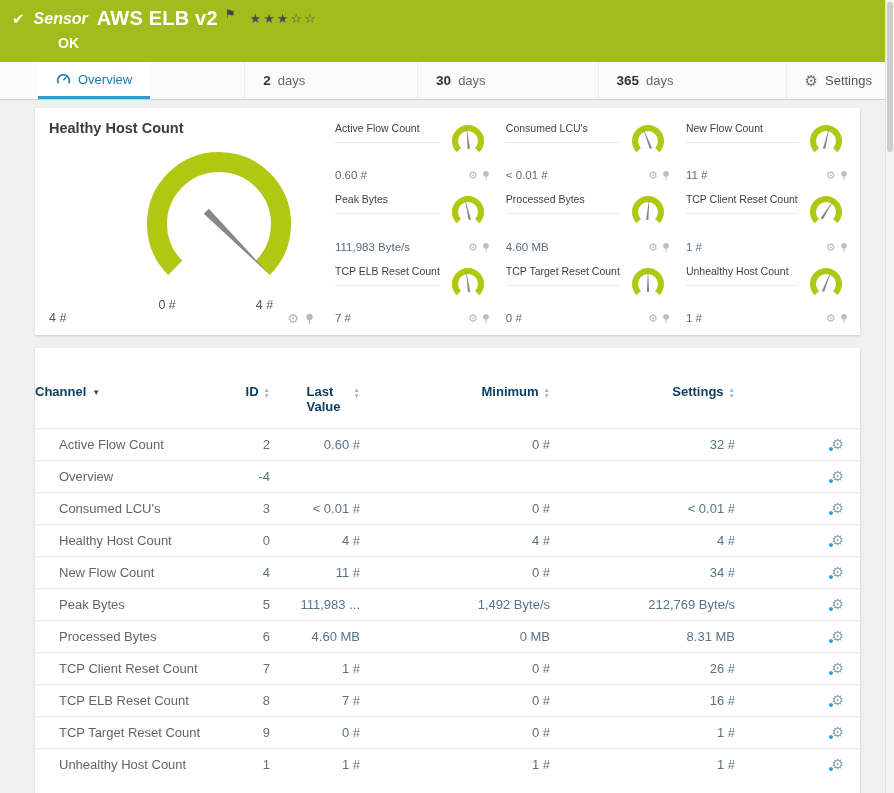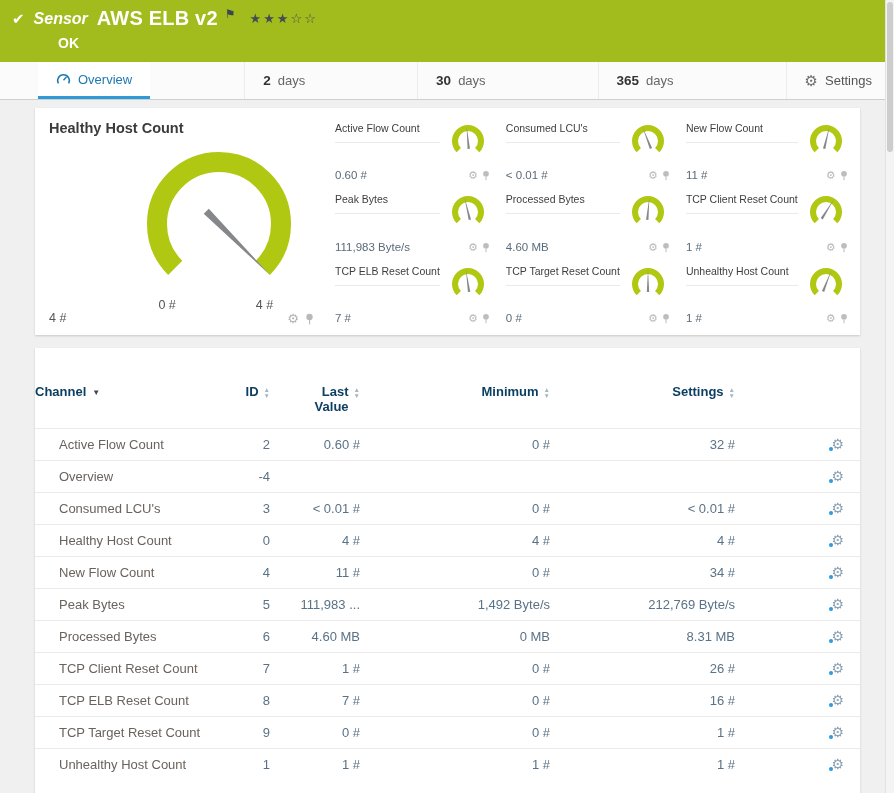--- a/index.html
+++ b/index.html
@@ -63,21 +63,21 @@
   .gear-sm { font-size:11px; color:#b8b8b8; line-height:11px; cursor:pointer; }
   .gear-md { font-size:13px; color:#b3b3b3; line-height:13px; cursor:pointer; }
 
   
   .table-panel { padding-top:32px; height:470px; box-sizing:content-box; }
   table { width:100%; border-collapse:collapse; font-size:13px; table-layout:fixed; }
   col.c1{width:180px} col.c2{width:55px} col.c3{width:90px} col.c4{width:190px} col.c5{width:185px}
   thead th { color:var(--table_header_blue,#0d3f63); font-weight:bold; text-align:right;
              padding:4px 0 14px; vertical-align:top; cursor:pointer; }
   th.ch { text-align:left; }
-  .hwrap { display:inline-block; width:42px; text-align:right; vertical-align:top; }
+  .hwrap { display:inline-block; width:42px; text-align:left; vertical-align:top; }
   .caret { font-size:8px; color:#444; margin-left:6px; vertical-align:middle; }
   .sort { display:inline-flex; flex-direction:column; margin-left:5px; color:#a5b7c6;
           font-size:6.5px; line-height:6px; vertical-align:middle; }
   .sort i { font-style:normal; }
   tbody td { border-top:1px solid #eaeaea; padding:8px 0; color:var(--value_text,#5a7287);
              text-align:right; white-space:nowrap; overflow:hidden; }
   td.ch { color:var(--channel_text,#6b625b); text-align:left; padding-left:24px; }
   td.gear-cell { padding-right:16px; }
   .gear-row { position:relative; display:inline-block; font-size:14px; color:#8ba1b4;
               line-height:14px; cursor:pointer; }

